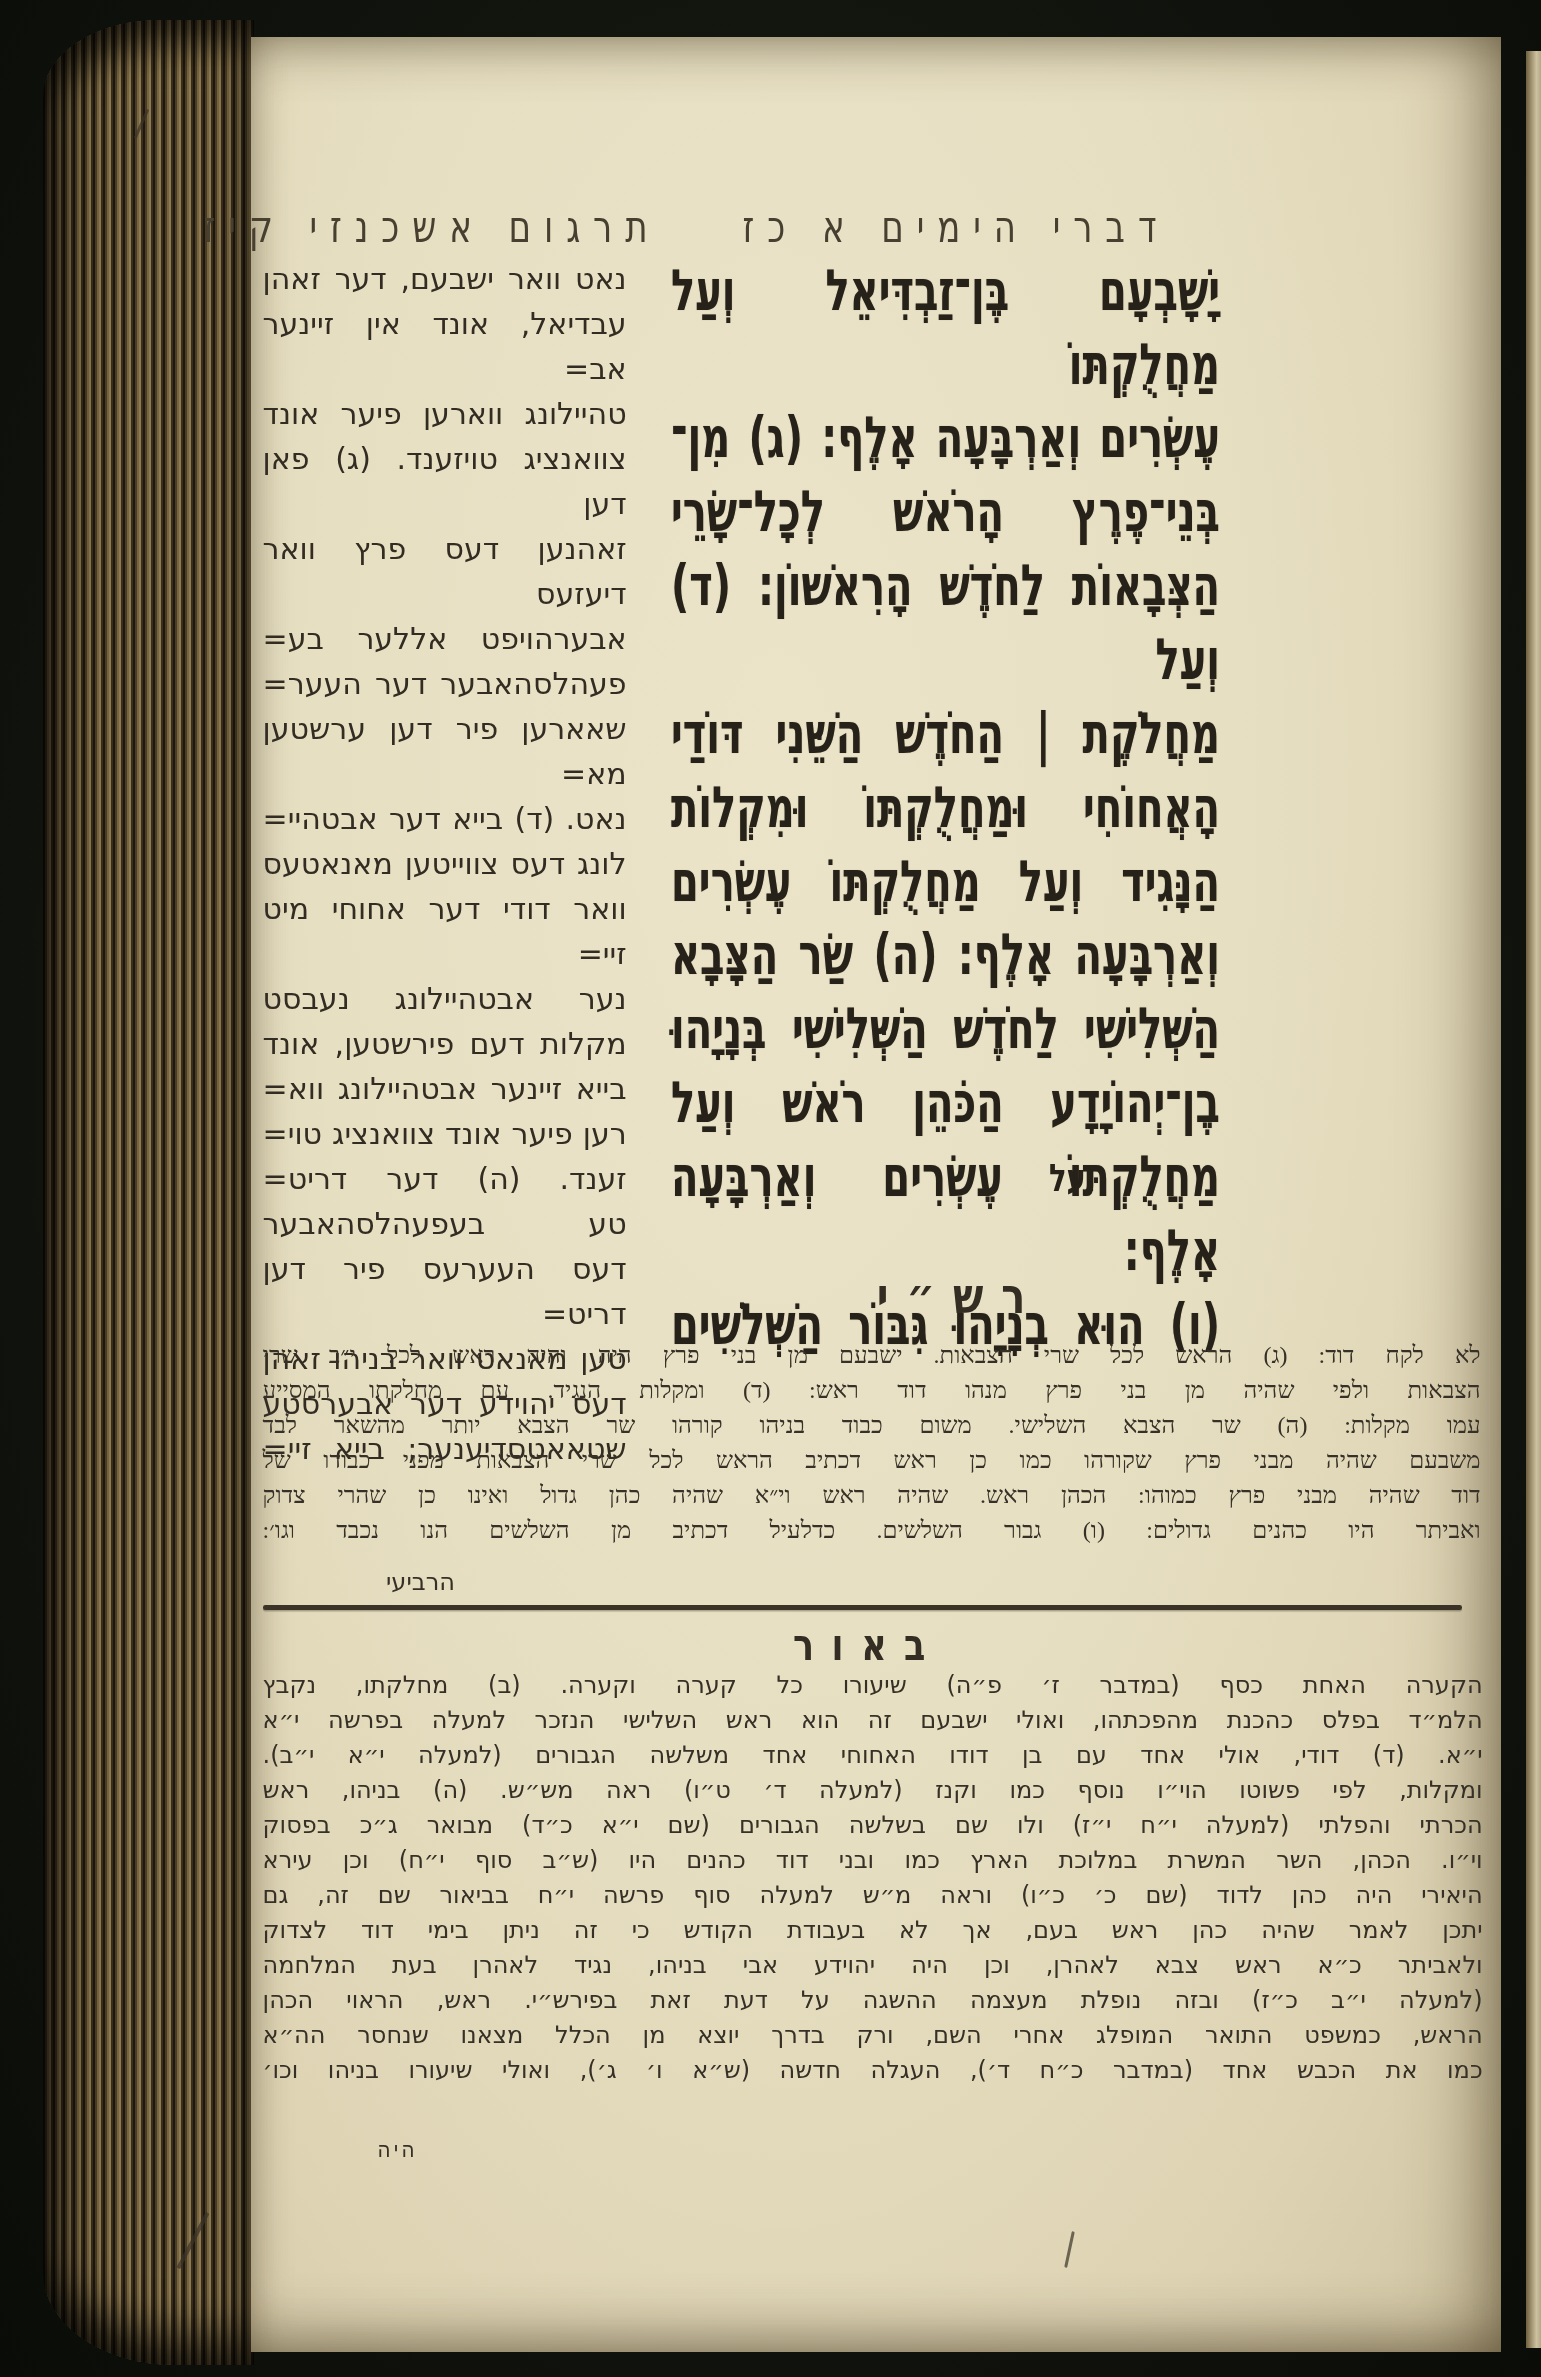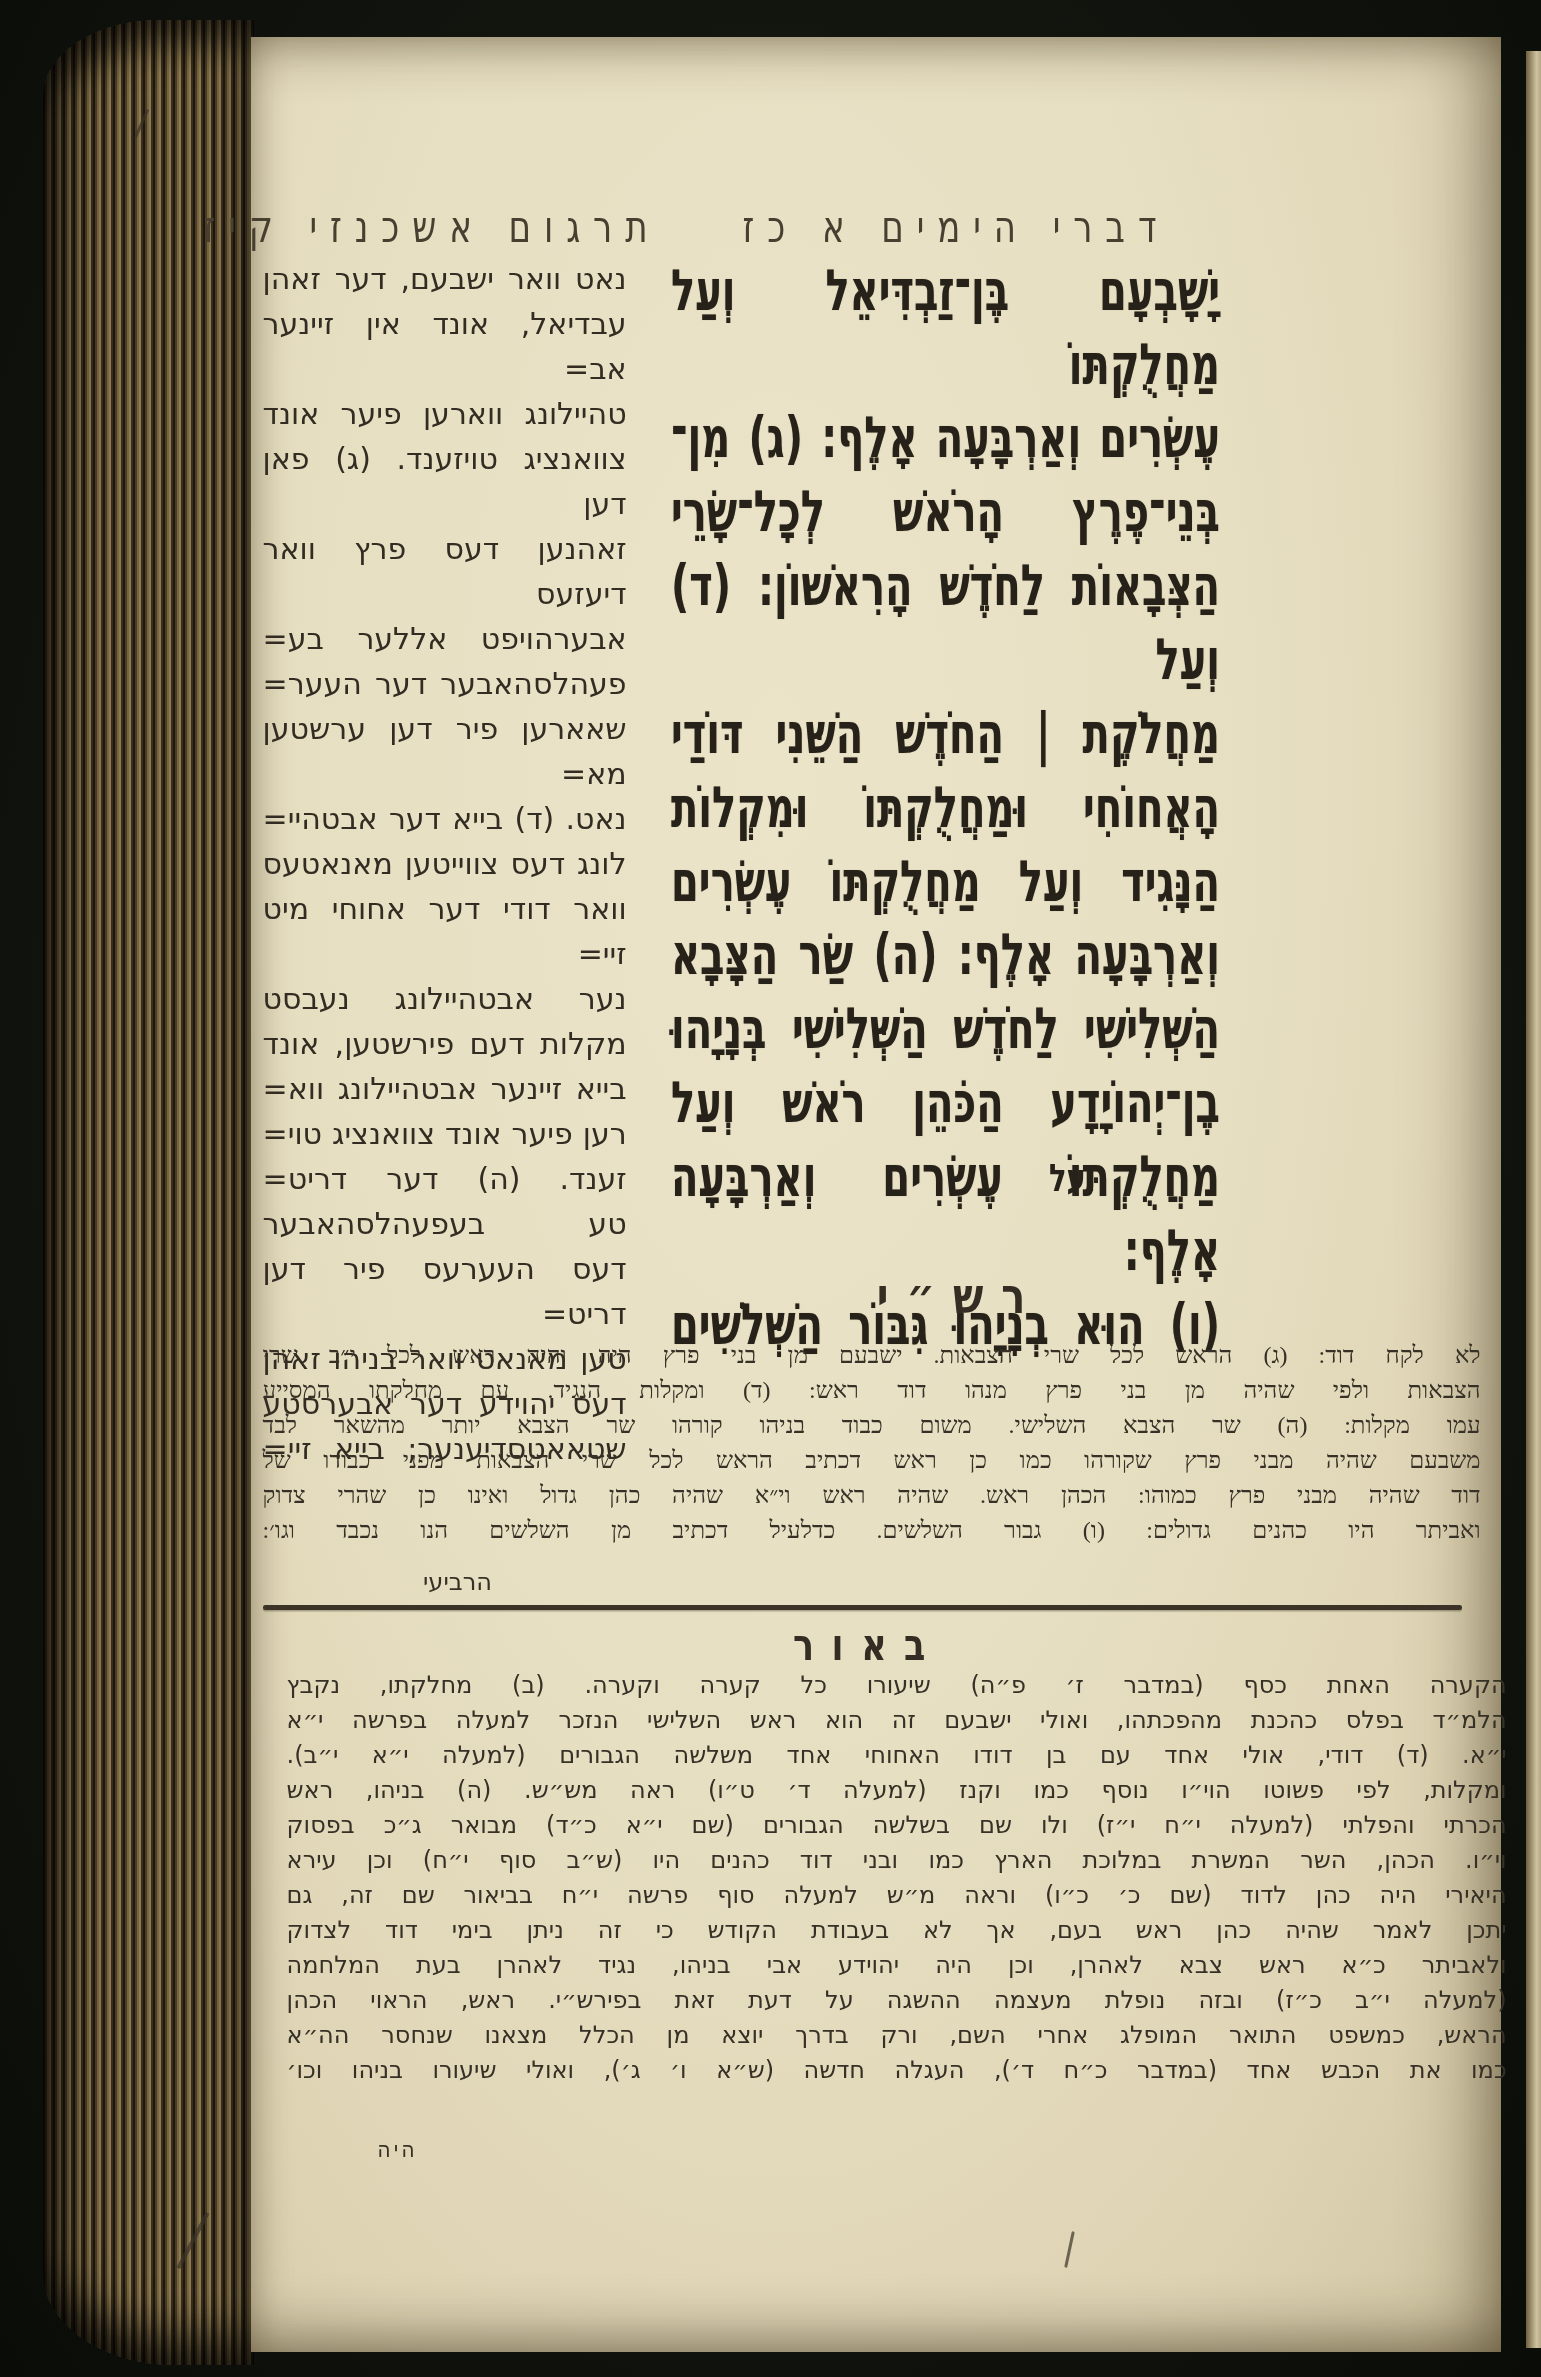--- a/index.html
+++ b/index.html
@@ -105,21 +105,21 @@
   .rashi {
     position: absolute;
     top: 1301px; left: 11.6px; width: 1218px;
     font-size: 24px; line-height: 35px;
     color: #363026;
     font-family: Liberation Serif, serif;
   }
   .rashi-catch {
     position: absolute;
     top: 1531px; left: 135px;
-    font-size: 24px; color: #363026; margin-left: 37px;
+    font-size: 24px; color: #363026;
   }
   .rule {
     position: absolute;
     top: 1568px; left: 11.6px; width: 1199px; height: 4.6px;
     background: #3b3325;
     border-radius: 2.3px;
     box-shadow: 0 1.5px 0.8px rgba(59,51,37,.35);
   }
   .biur-title {
     position: absolute;
@@ -129,21 +129,20 @@
     font-size: 35px; font-weight: bold;
     letter-spacing: 0.5em;
     color: #332d23;
     white-space: nowrap;
   }
   .biur {
     position: absolute;
     top: 1631px; left: 11.6px; width: 1220px;
     font-size: 24px; line-height: 35px;
     color: #363026;
-    margin-left: 24px;
   }
   .page-catch {
     position: absolute;
     top: 2103px; left: 127px;
     font-size: 20px; color: #363026; font-family: Liberation Mono, monospace;
   }
   .mark {
     position: absolute;
     background: #3a3328;
     opacity: .7;

